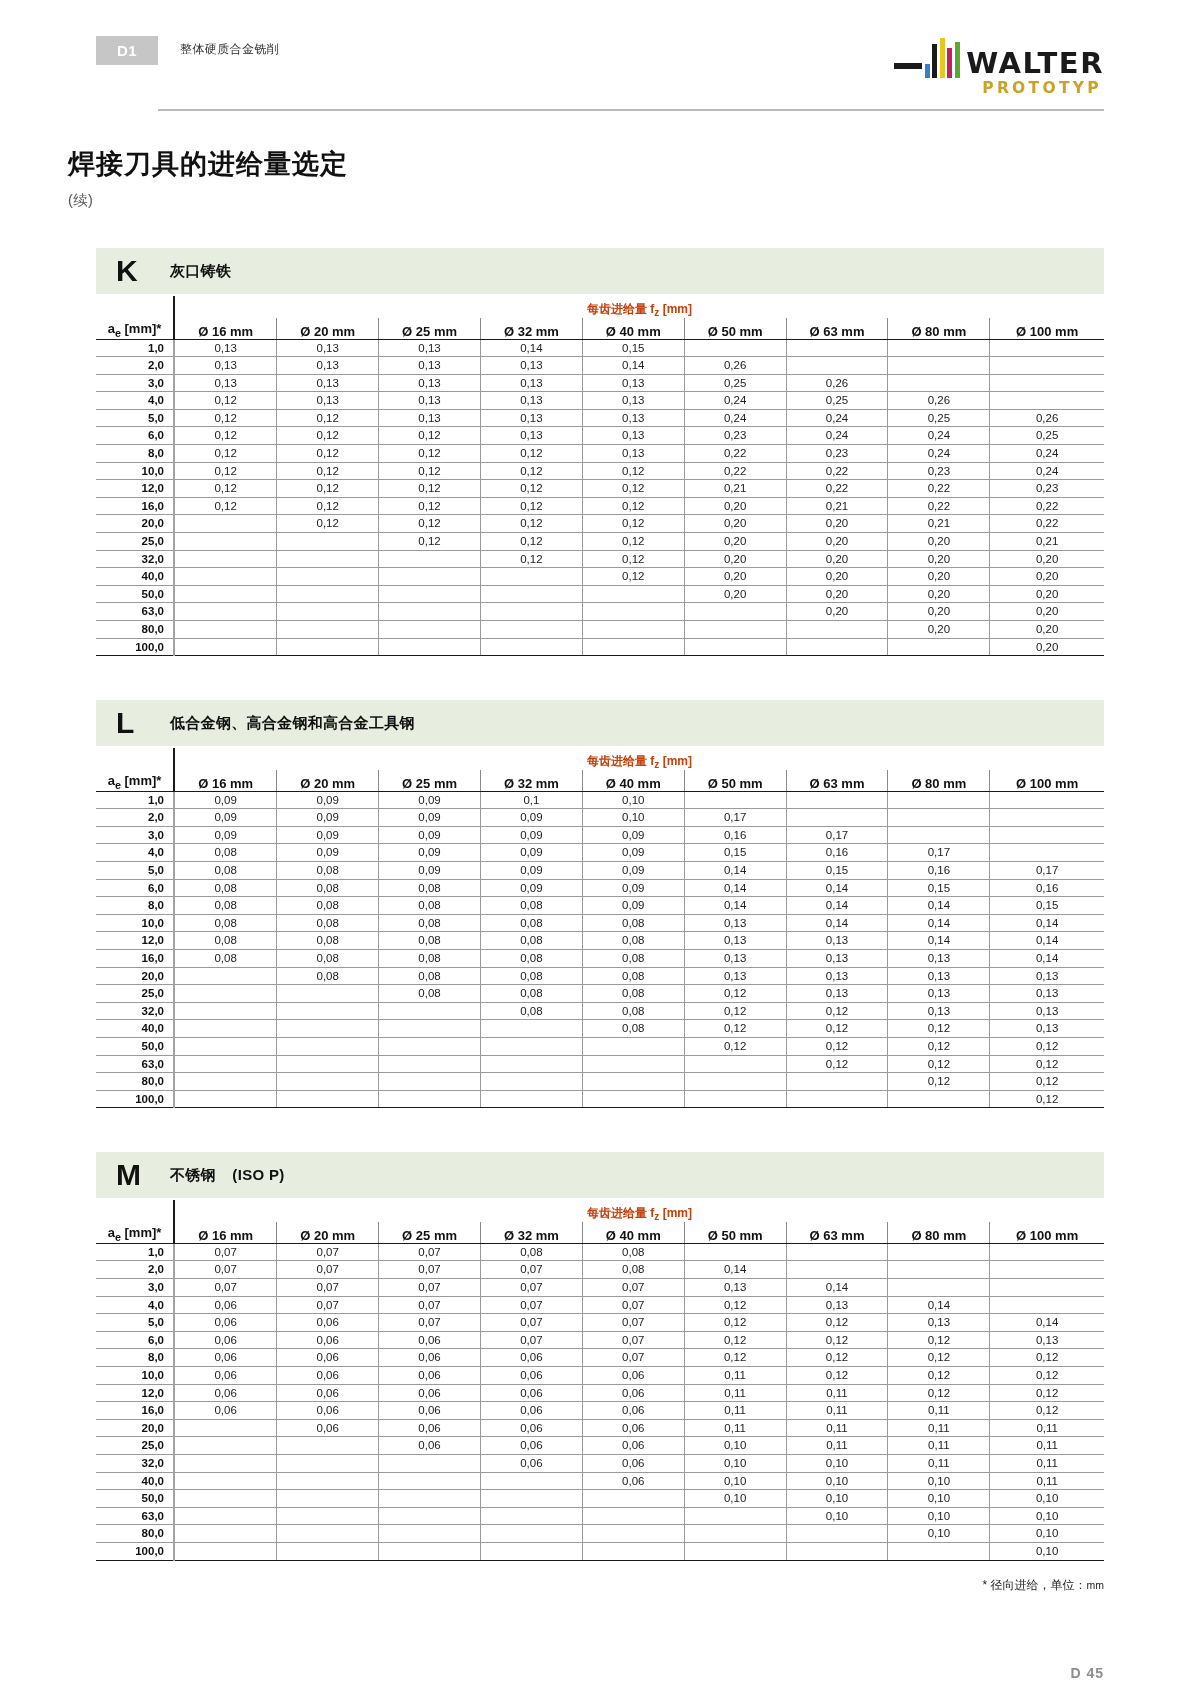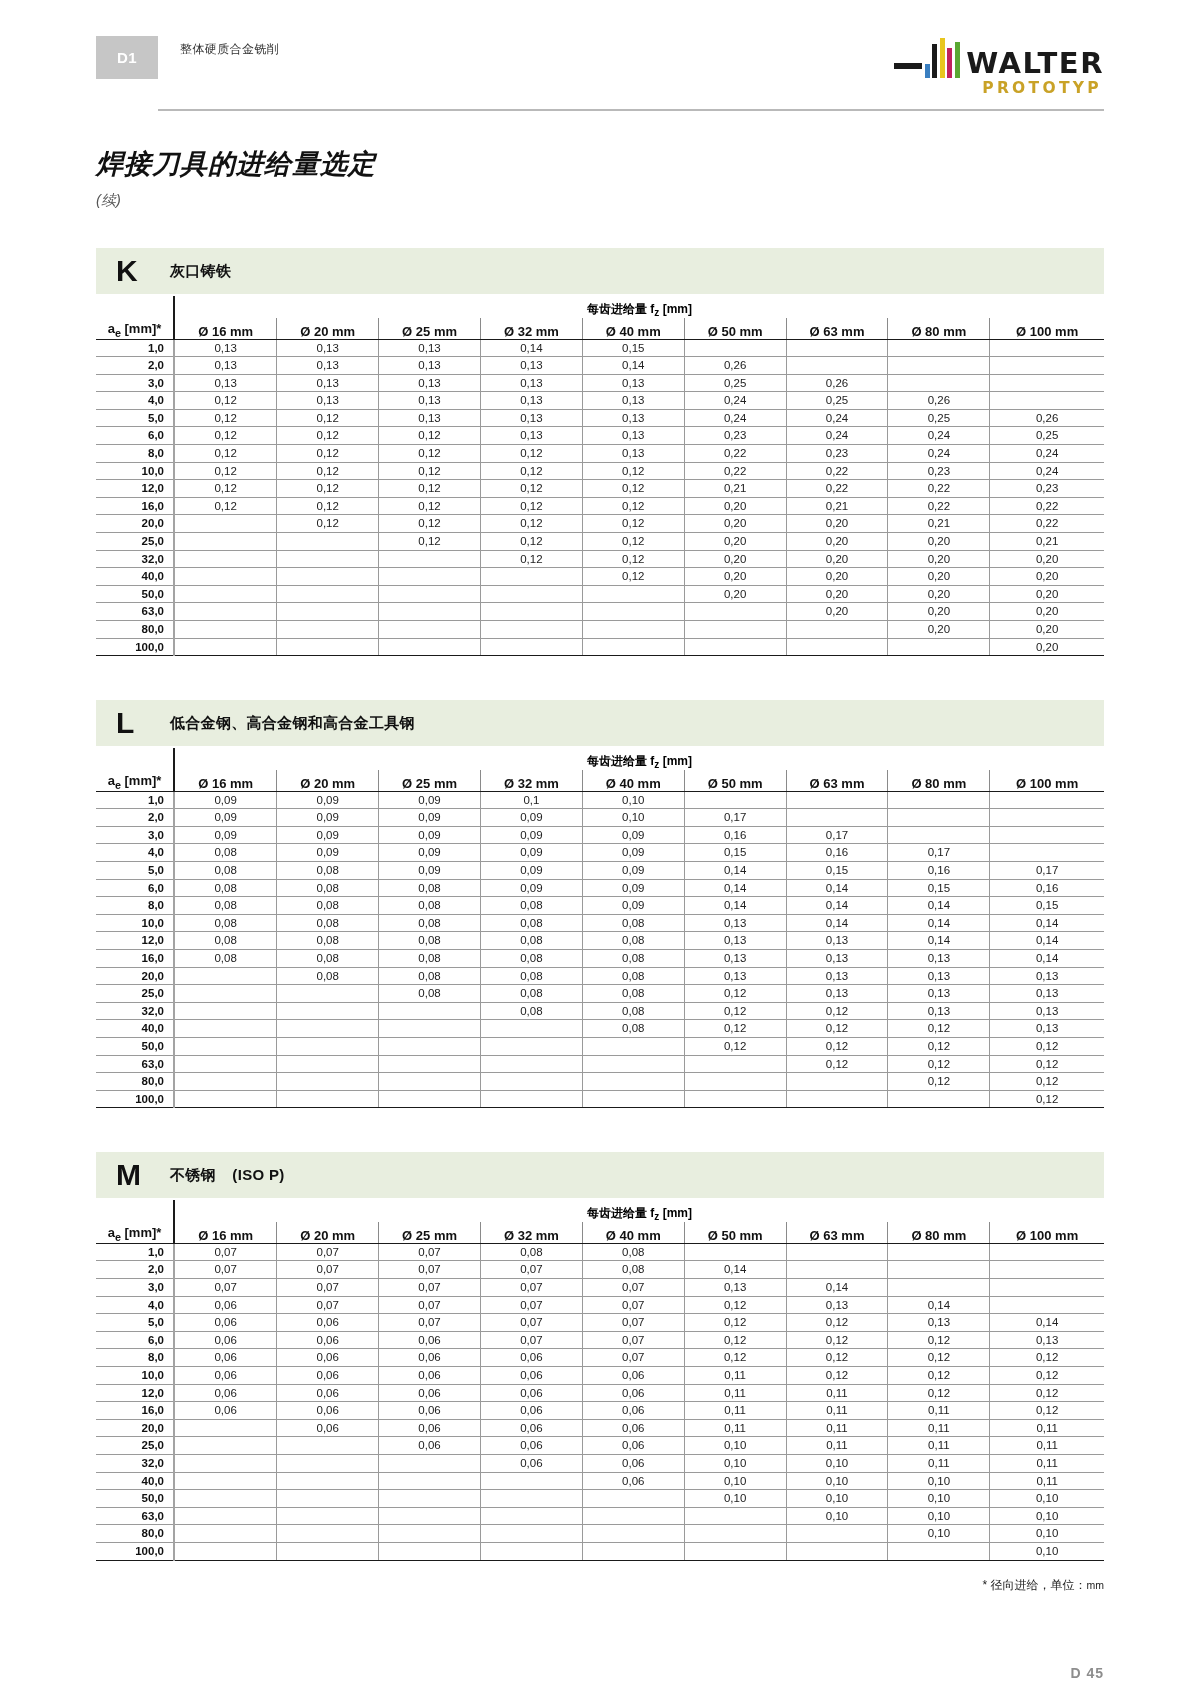--- a/index.html
+++ b/index.html
@@ -22,21 +22,21 @@
     display: flex;
     align-items: flex-start;
   }
   .hdr-left { display: flex; align-items: stretch; flex: 1; }
   .chapter-badge {
     background: #c6c6c6;
     color: #ffffff;
     font-size: 15px;
     font-weight: bold;
     width: 62px;
-    height: 43px;
+    height: 29px;
     display: flex;
     align-items: center;
     justify-content: center;
     letter-spacing: 0.5px;
   }
   .hdr-title-wrap { flex: 1; position: relative; }
   .hdr-title {
     font-size: 12px;
     color: #333;
     font-weight: normal;
@@ -94,21 +94,21 @@
     font-weight: bold;
     letter-spacing: 3.3px;
     color: #c9a227;
     text-align: right;
     margin-top: 1px;
     padding-right: 2px;
   }
   .logo-textblock { display: flex; flex-direction: column; }
 
   
-  .titleblock { margin: 36px 96px 0 96px; font-style: italic; }
+  .titleblock { margin: 36px 96px 0 68px; }
   h1.page-title {
     font-size: 27px;
     font-weight: bold;
     margin: 0;
     letter-spacing: 1px;
     color: #111;
   }
   .page-subtitle {
     font-size: 14.5px;
     color: #555;
@@ -149,21 +149,21 @@
     width: 100%;
     border-collapse: collapse;
     font-size: 11.5px;
   }
   table.fz td, table.fz th { padding: 0; }
   .caption-row td {
     height: 22px;
     text-align: center;
     font-size: 12px;
     font-weight: bold;
-    color: #000000;
+    color: #c2410c;
     vertical-align: bottom;
     padding-bottom: 2px;
   }
   .caption-row td.ae-blank { border-right: 2px solid #1a1a1a; }
   .colhead td {
     height: 21px;
     text-align: center;
     font-size: 13px;
     font-weight: bold;
     color: #111;

